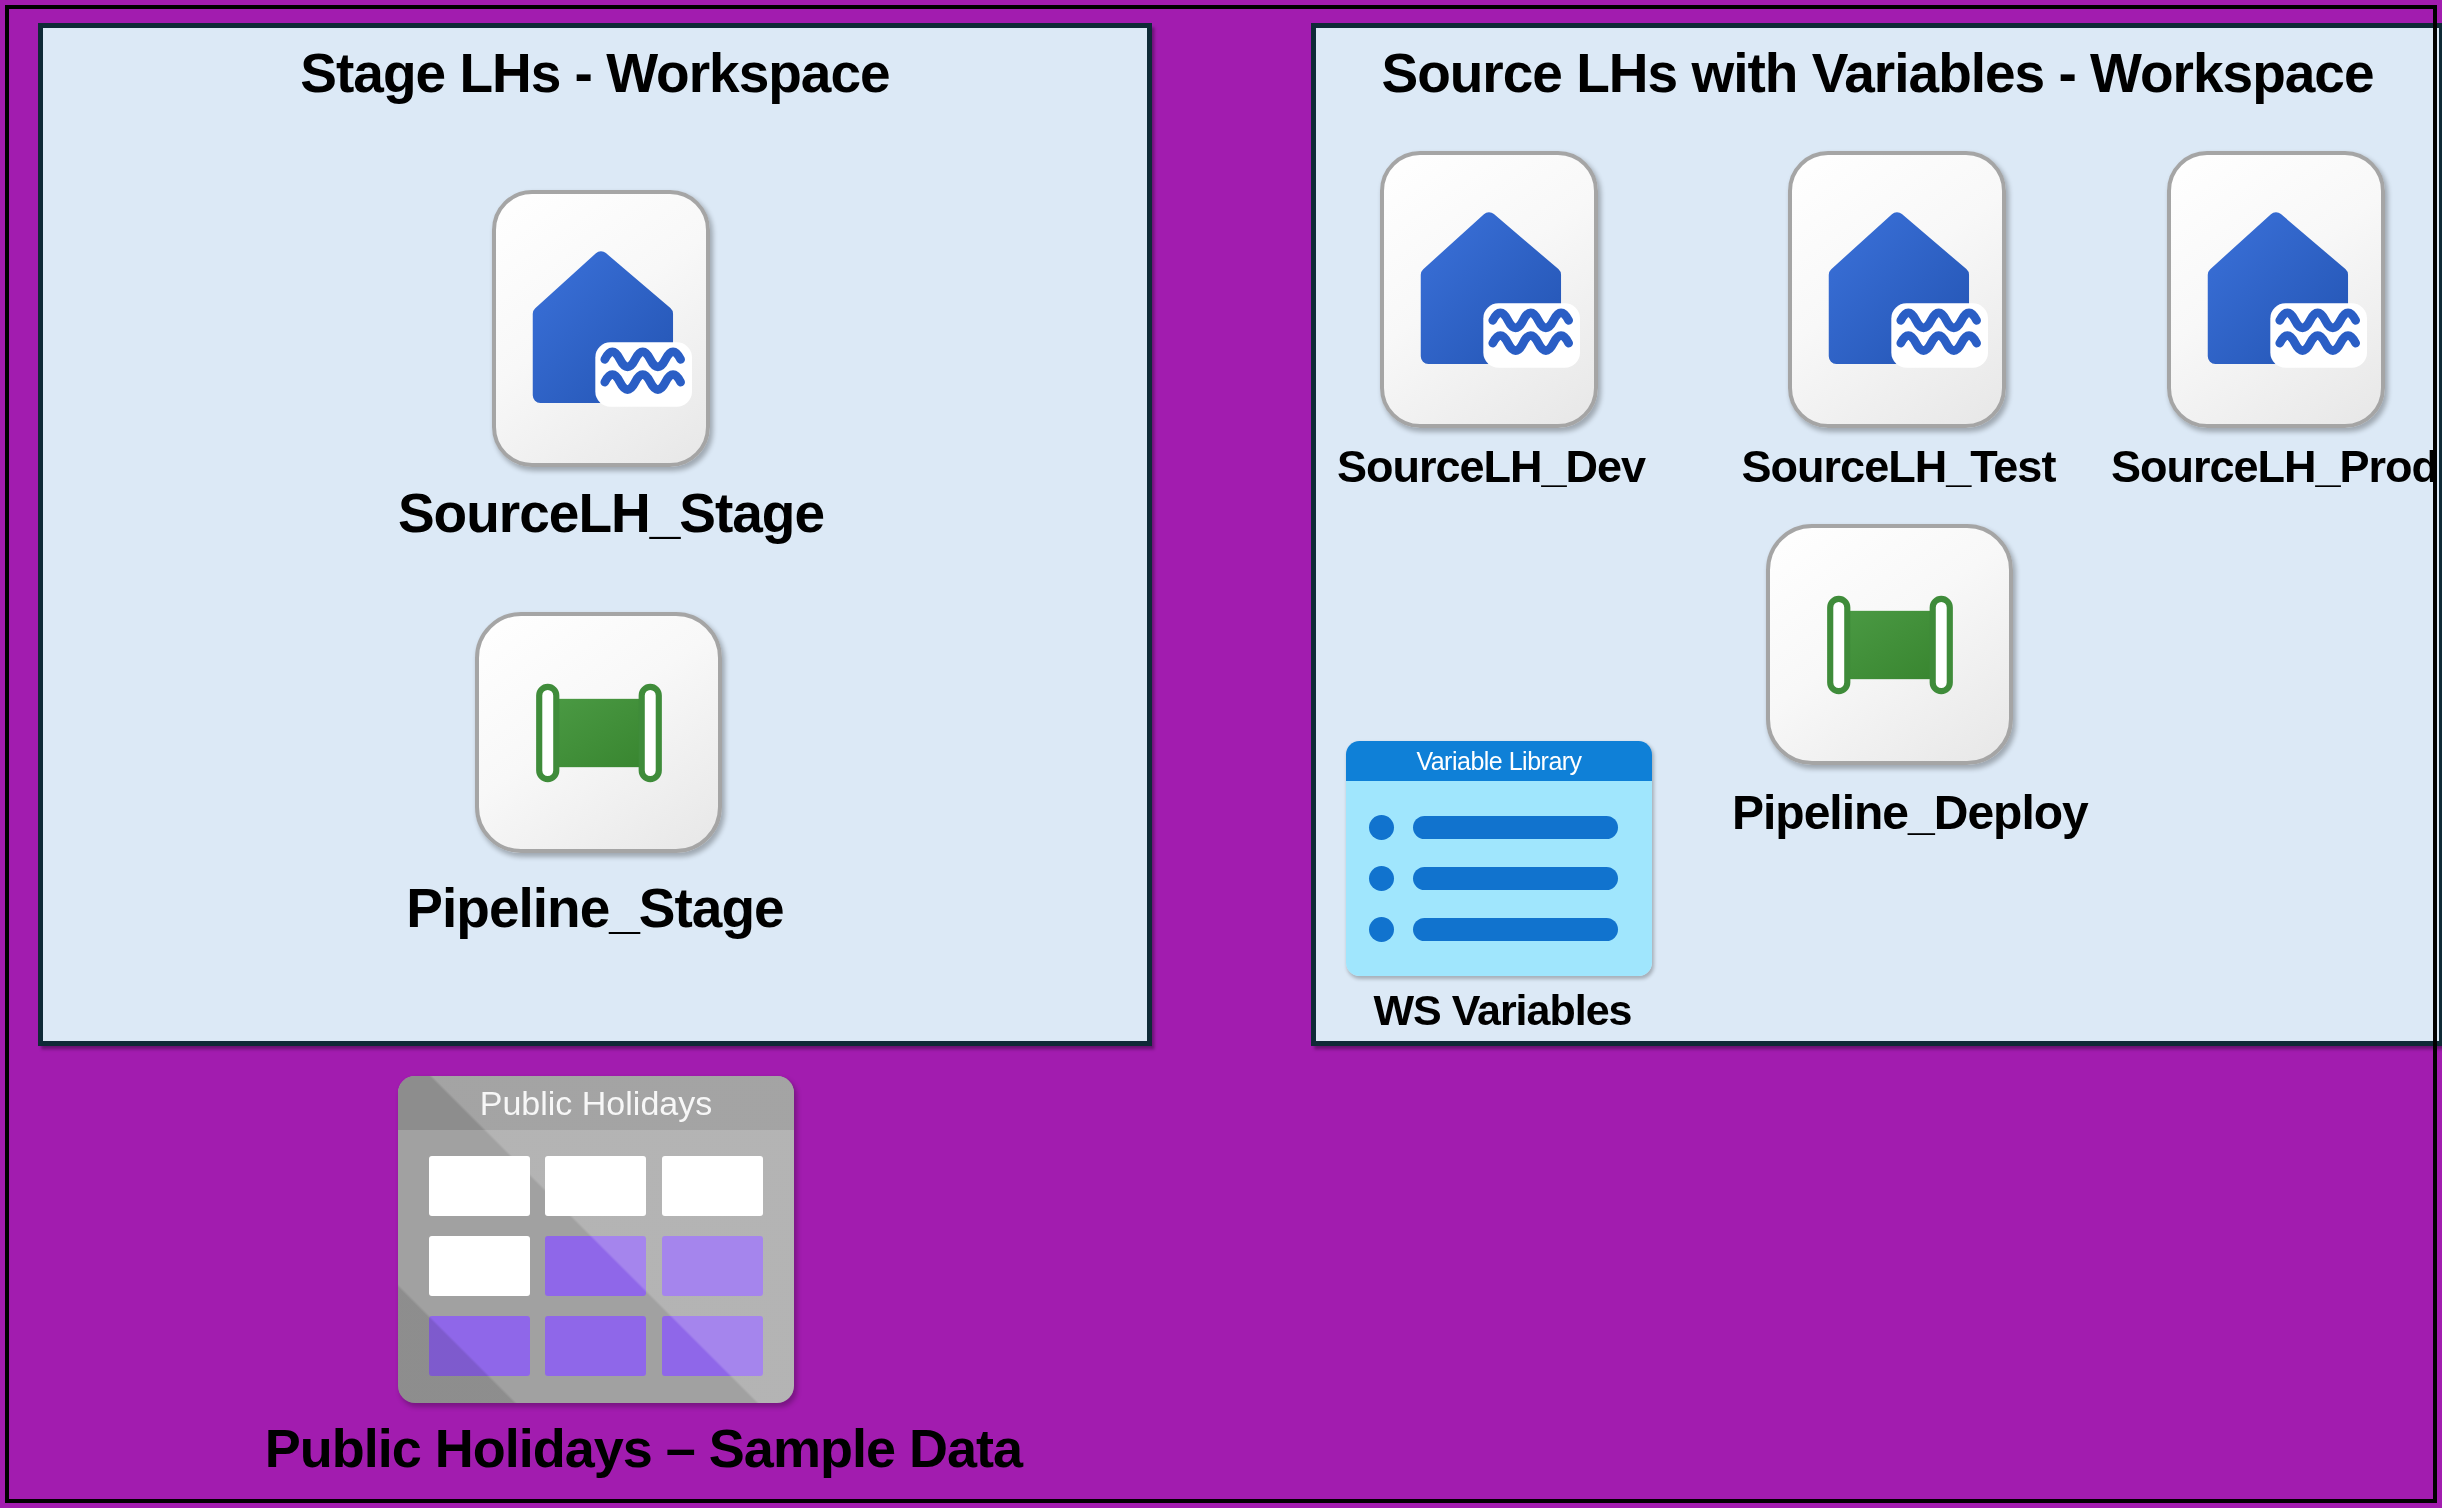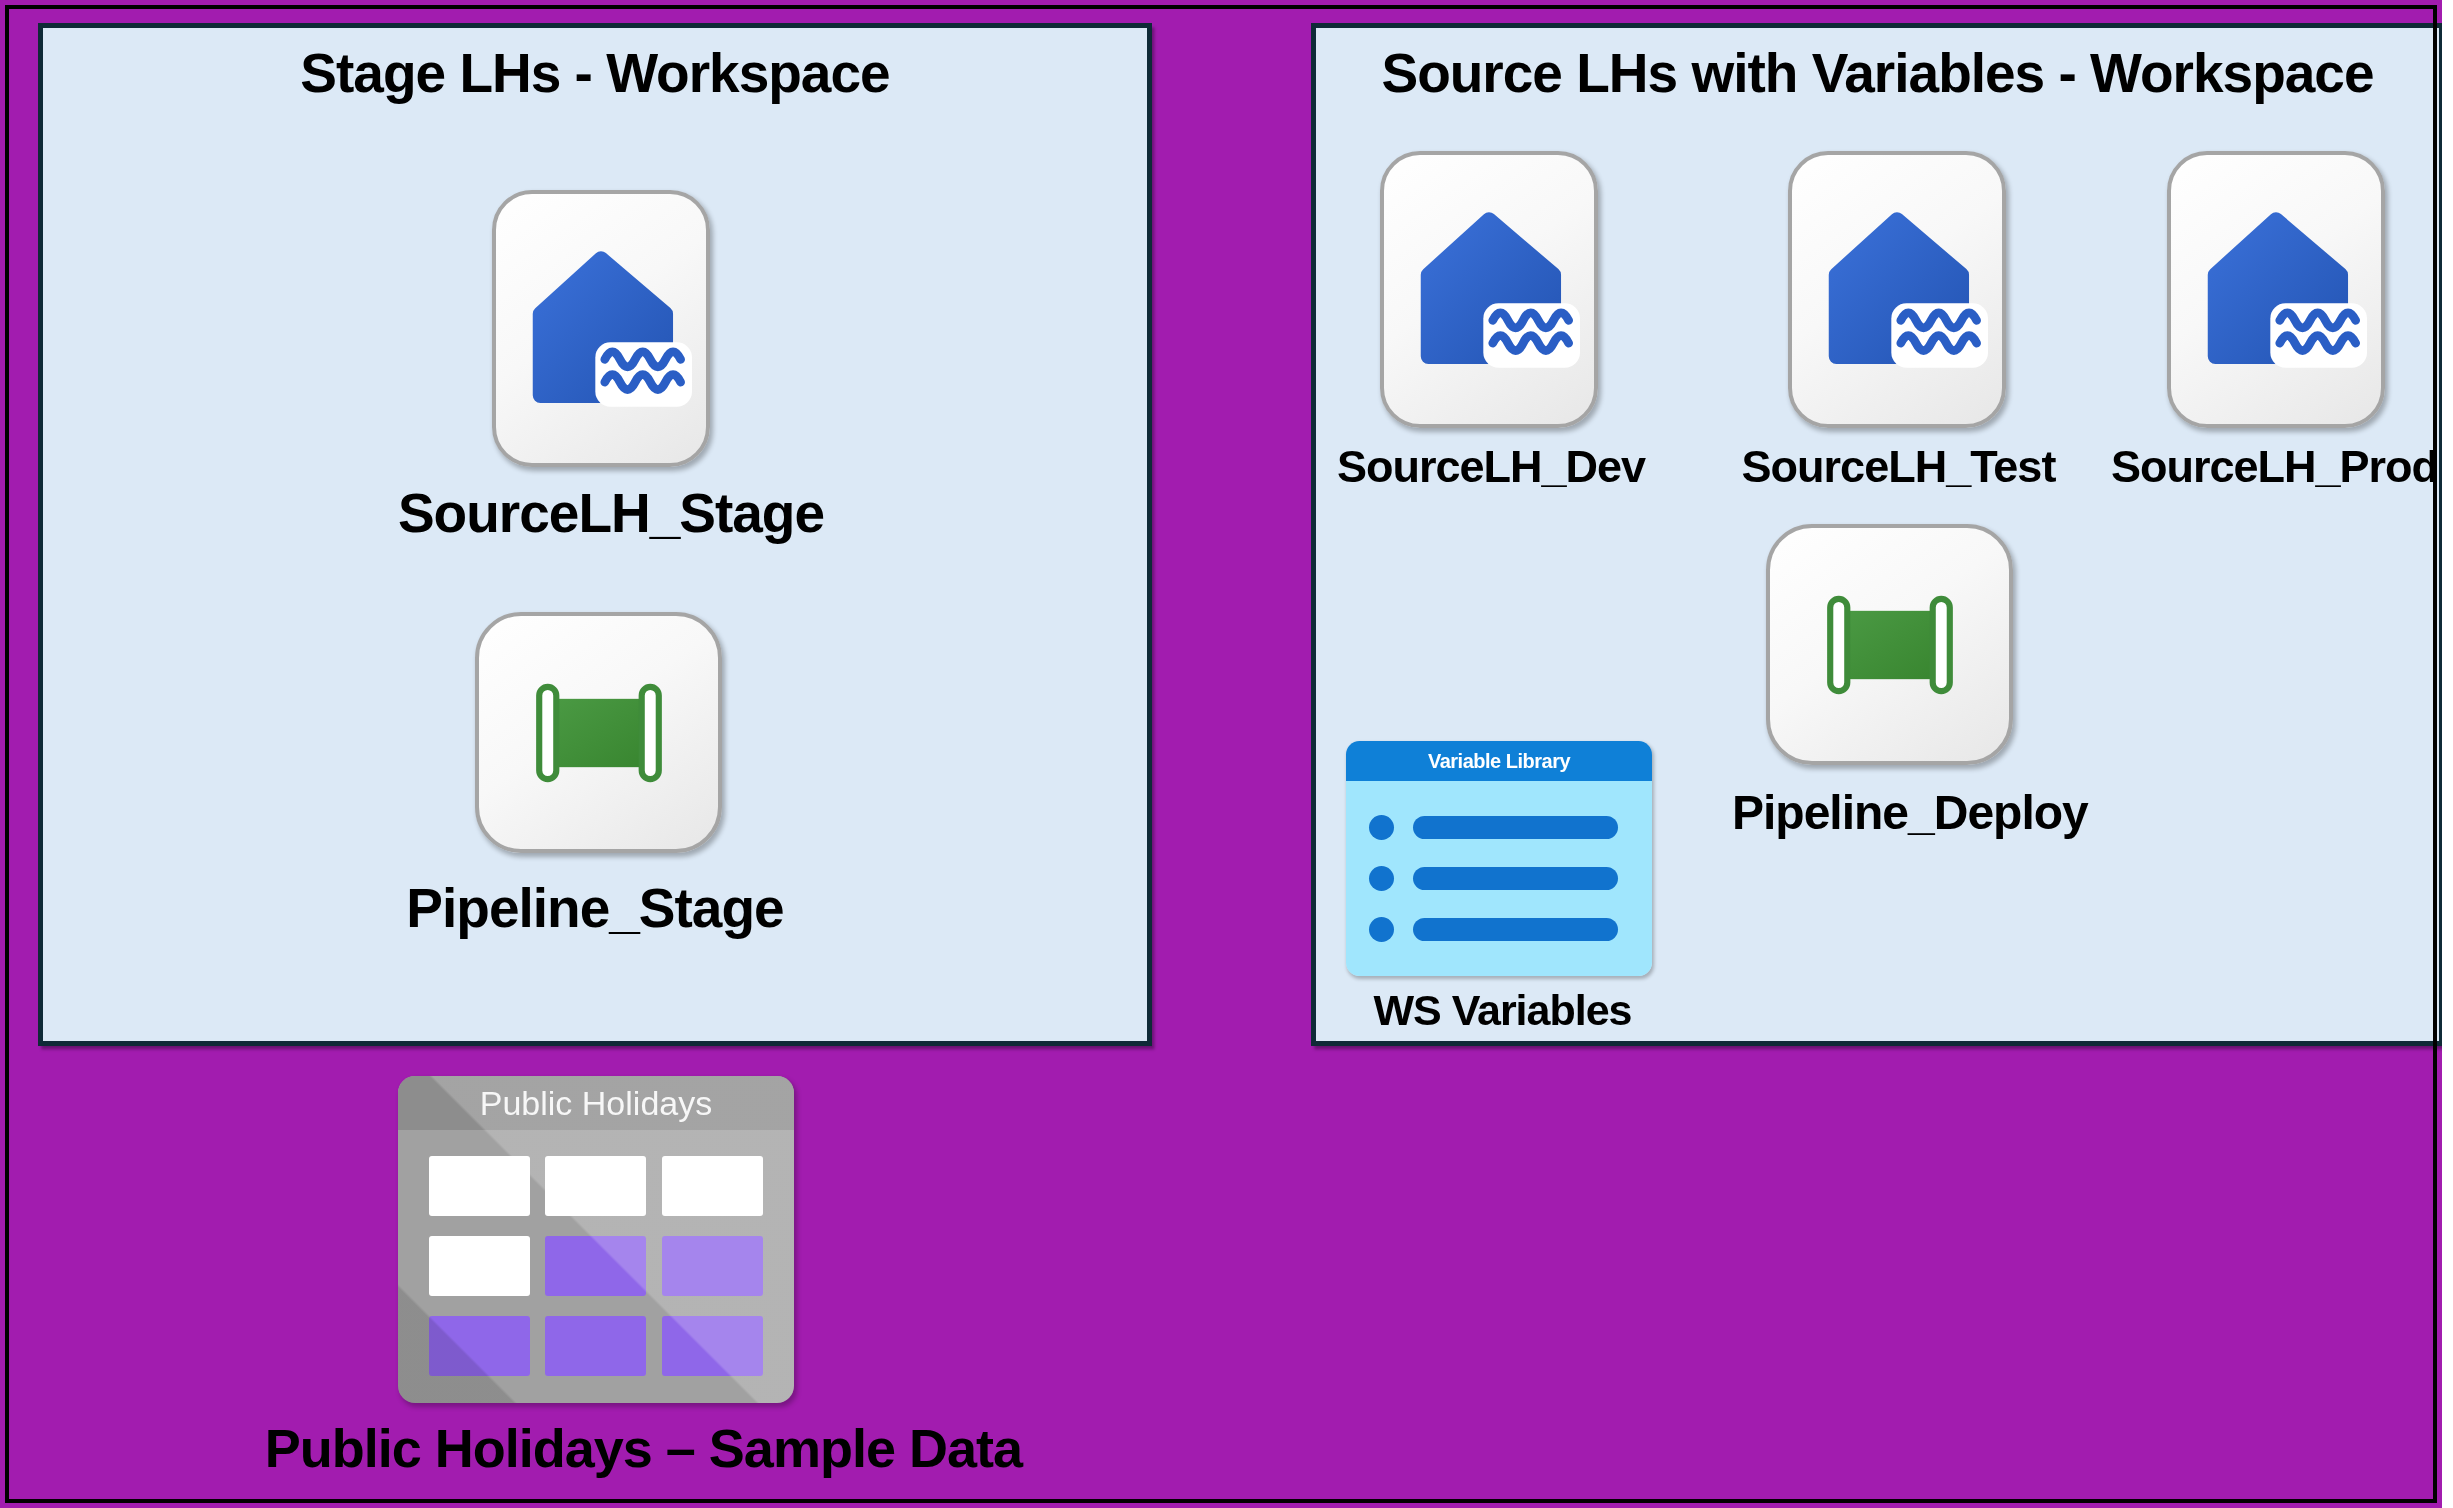--- a/index.html
+++ b/index.html
@@ -75,21 +75,21 @@
 
   
   .varlib-icon {
     position:absolute; left:30px; top:713px;
     width:306px; height:235px;
     border-radius:13.4px; overflow:hidden;
     box-shadow:1.9px 2.9px 3.8px rgba(0,0,0,0.25);
   }
   .varlib-header {
     height:40px; background:#0f80d7;
-    color:#ffffff; font-weight:700; font-size:20px;
+    color:#ffffff; font-weight:400; font-size:25px;
     display:flex; align-items:center; justify-content:center;
     letter-spacing:-0.5px;
   }
   .varlib-body {
     height:195px; background:#a0e6fd;
     padding:34px 21px 0 23px;
     display:flex; flex-direction:column; gap:26px;
   }
   .varlib-row { display:flex; align-items:center; gap:19px; }
   .varlib-dot { width:25px; height:25px; border-radius:50%; background:#1173ce; flex:0 0 auto; }

